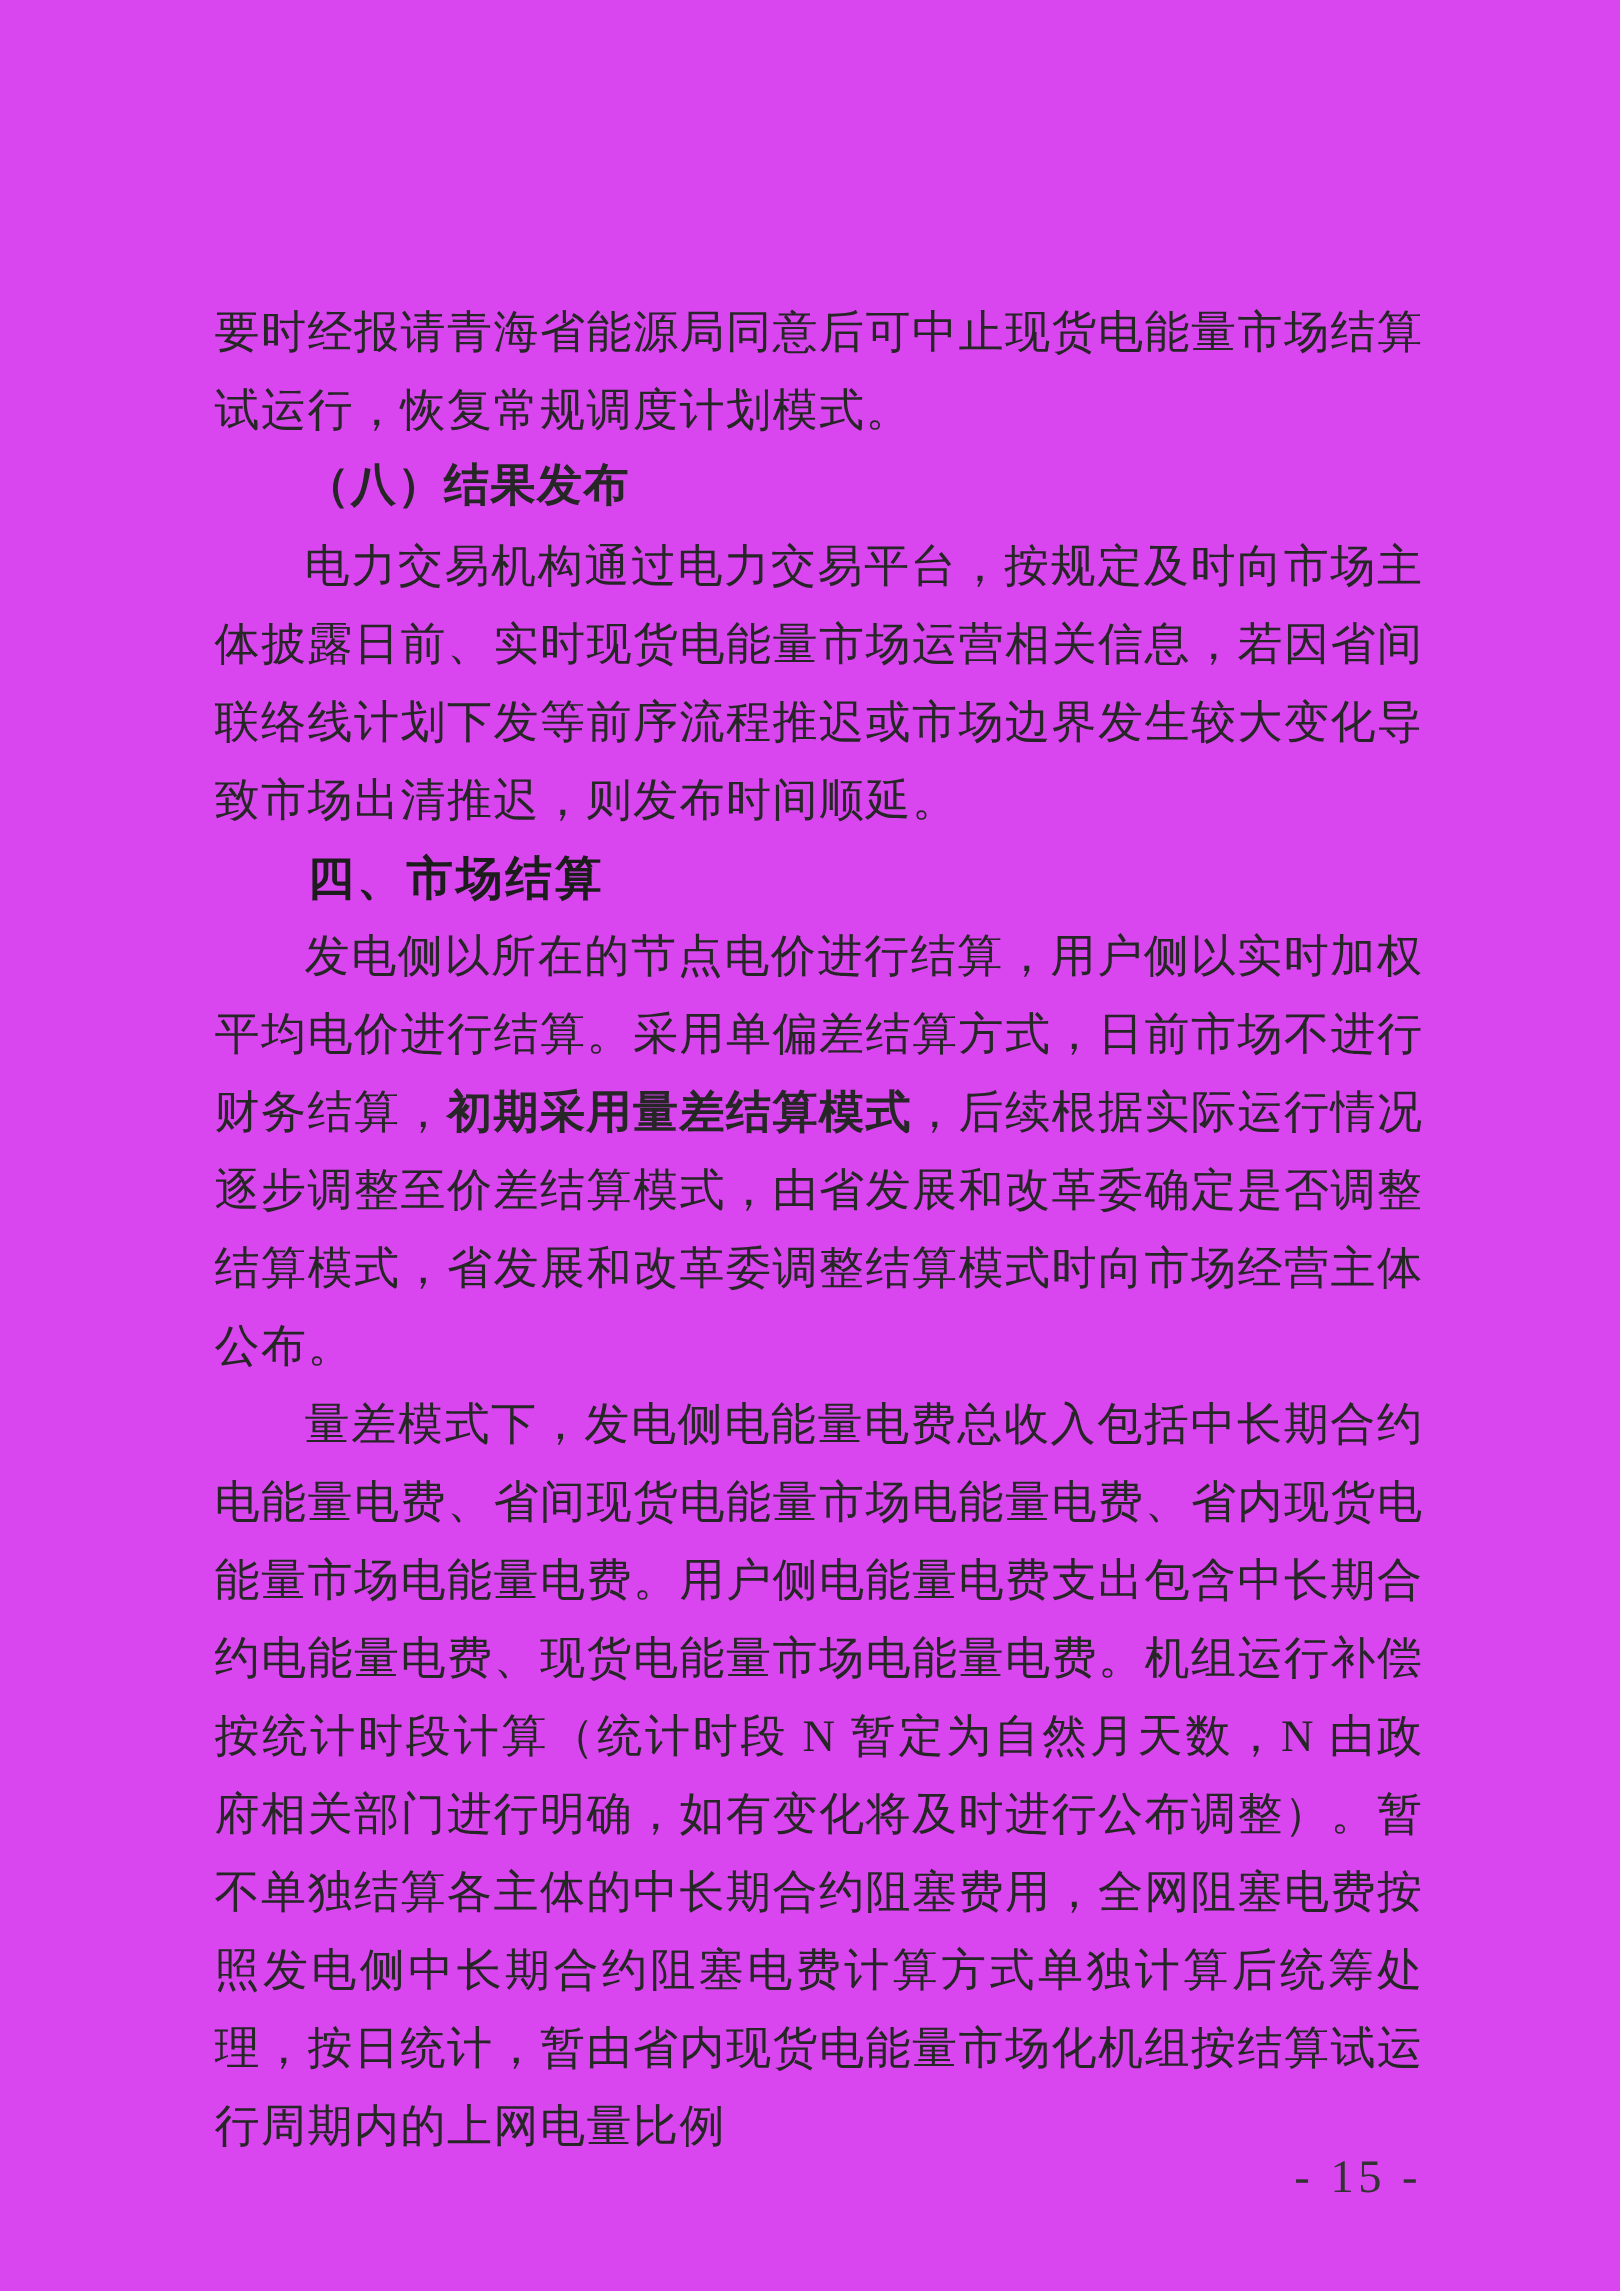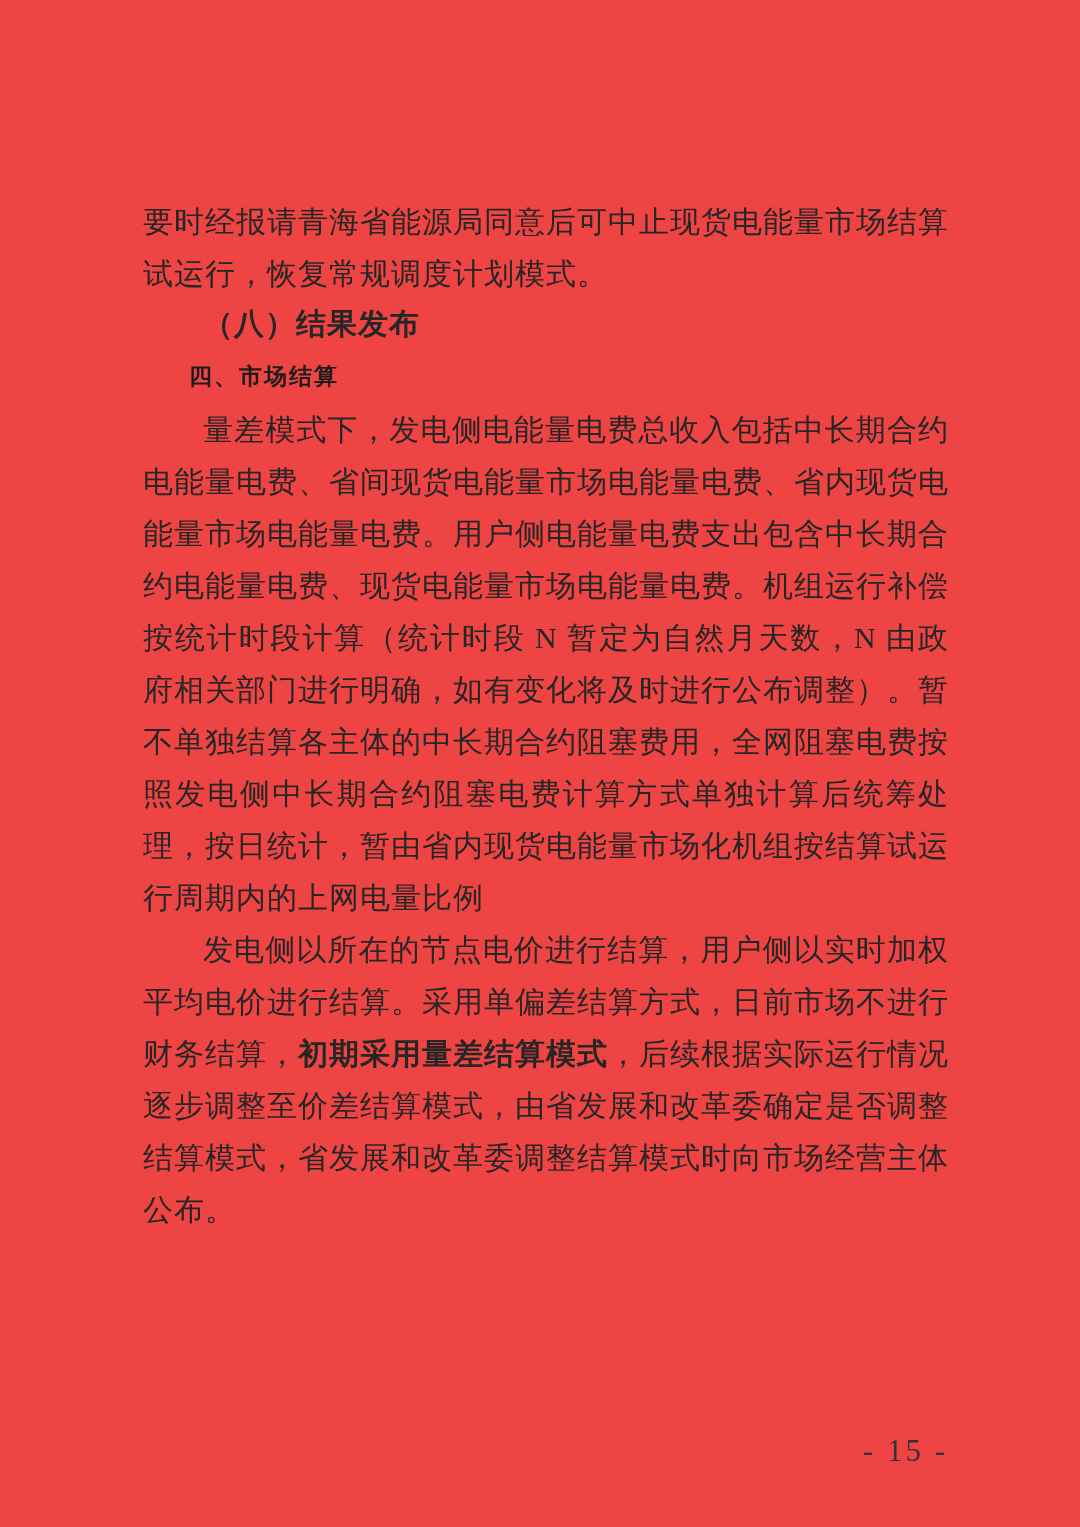--- a/index.html
+++ b/index.html
@@ -11,21 +11,21 @@
     body {
       font-family: "Liberation Serif", "DejaVu Serif", serif;
       color: #262626;
     }
 
     .page {
       position: relative;
       width: 1080px;
       height: 1527px;
       margin: 0 auto;
-      background: #ef4444;
+      background: #d946ef;
       overflow: hidden;
     }
 
     .text-block {
       position: absolute;
       left: 143px;
       top: 196px;
       width: 806px;
       font-size: 30px;
       line-height: 52px;
@@ -46,22 +46,22 @@
 
     .sub-heading {
       text-indent: 2em;
       font-weight: bold;
       font-family: Liberation Mono, monospace;
     }
 
     .section-heading {
       text-indent: 2em;
       font-weight: bold;
-      font-size: 23px;
-      font-family: Liberation Mono, monospace;
+      font-size: 31px;
+      font-family: Liberation Sans, sans-serif;
       letter-spacing: 2px;
       color: #1c1c1c;
     }
 
     .bold-run {
       font-weight: bold;
     }
 
     .page-number {
       position: absolute;
@@ -77,24 +77,25 @@
 <body>
 
 <div class="page">
 
   <div class="text-block">
 
     <p class="para no-indent">要时经报请青海省能源局同意后可中止现货电能量市场结算试运行，恢复常规调度计划模式。</p>
 
     <p class="sub-heading">（八）结果发布</p>
 
+    <p class="para">电力交易机构通过电力交易平台，按规定及时向市场主体披露日前、实时现货电能量市场运营相关信息，若因省间联络线计划下发等前序流程推迟或市场边界发生较大变化导致市场出清推迟，则发布时间顺延。</p>
 
     <p class="section-heading">四、市场结算</p>
 
+    <p class="para"><span>发电侧以所在的节点电价进行结算，用户侧以实时加权平均电价进行结算。采用单偏差结算方式，日前市场不进行财务结算，</span><span class="bold-run">初期采用量差结算模式</span><span>，后续根据实际运行情况逐步调整至价差结算模式，由省发展和改革委确定是否调整结算模式，省发展和改革委调整结算模式时向市场经营主体公布。</span></p>
+
     <p class="para">量差模式下，发电侧电能量电费总收入包括中长期合约电能量电费、省间现货电能量市场电能量电费、省内现货电能量市场电能量电费。用户侧电能量电费支出包含中长期合约电能量电费、现货电能量市场电能量电费。机组运行补偿按统计时段计算（统计时段 N 暂定为自然月天数，N 由政府相关部门进行明确，如有变化将及时进行公布调整）。暂不单独结算各主体的中长期合约阻塞费用，全网阻塞电费按照发电侧中长期合约阻塞电费计算方式单独计算后统筹处理，按日统计，暂由省内现货电能量市场化机组按结算试运行周期内的上网电量比例</p>
-
-    <p class="para"><span>发电侧以所在的节点电价进行结算，用户侧以实时加权平均电价进行结算。采用单偏差结算方式，日前市场不进行财务结算，</span><span class="bold-run">初期采用量差结算模式</span><span>，后续根据实际运行情况逐步调整至价差结算模式，由省发展和改革委确定是否调整结算模式，省发展和改革委调整结算模式时向市场经营主体公布。</span></p>
 
   </div>
 
   <div class="page-number">- 15 -</div>
 
 </div>
 
 </body></html>

